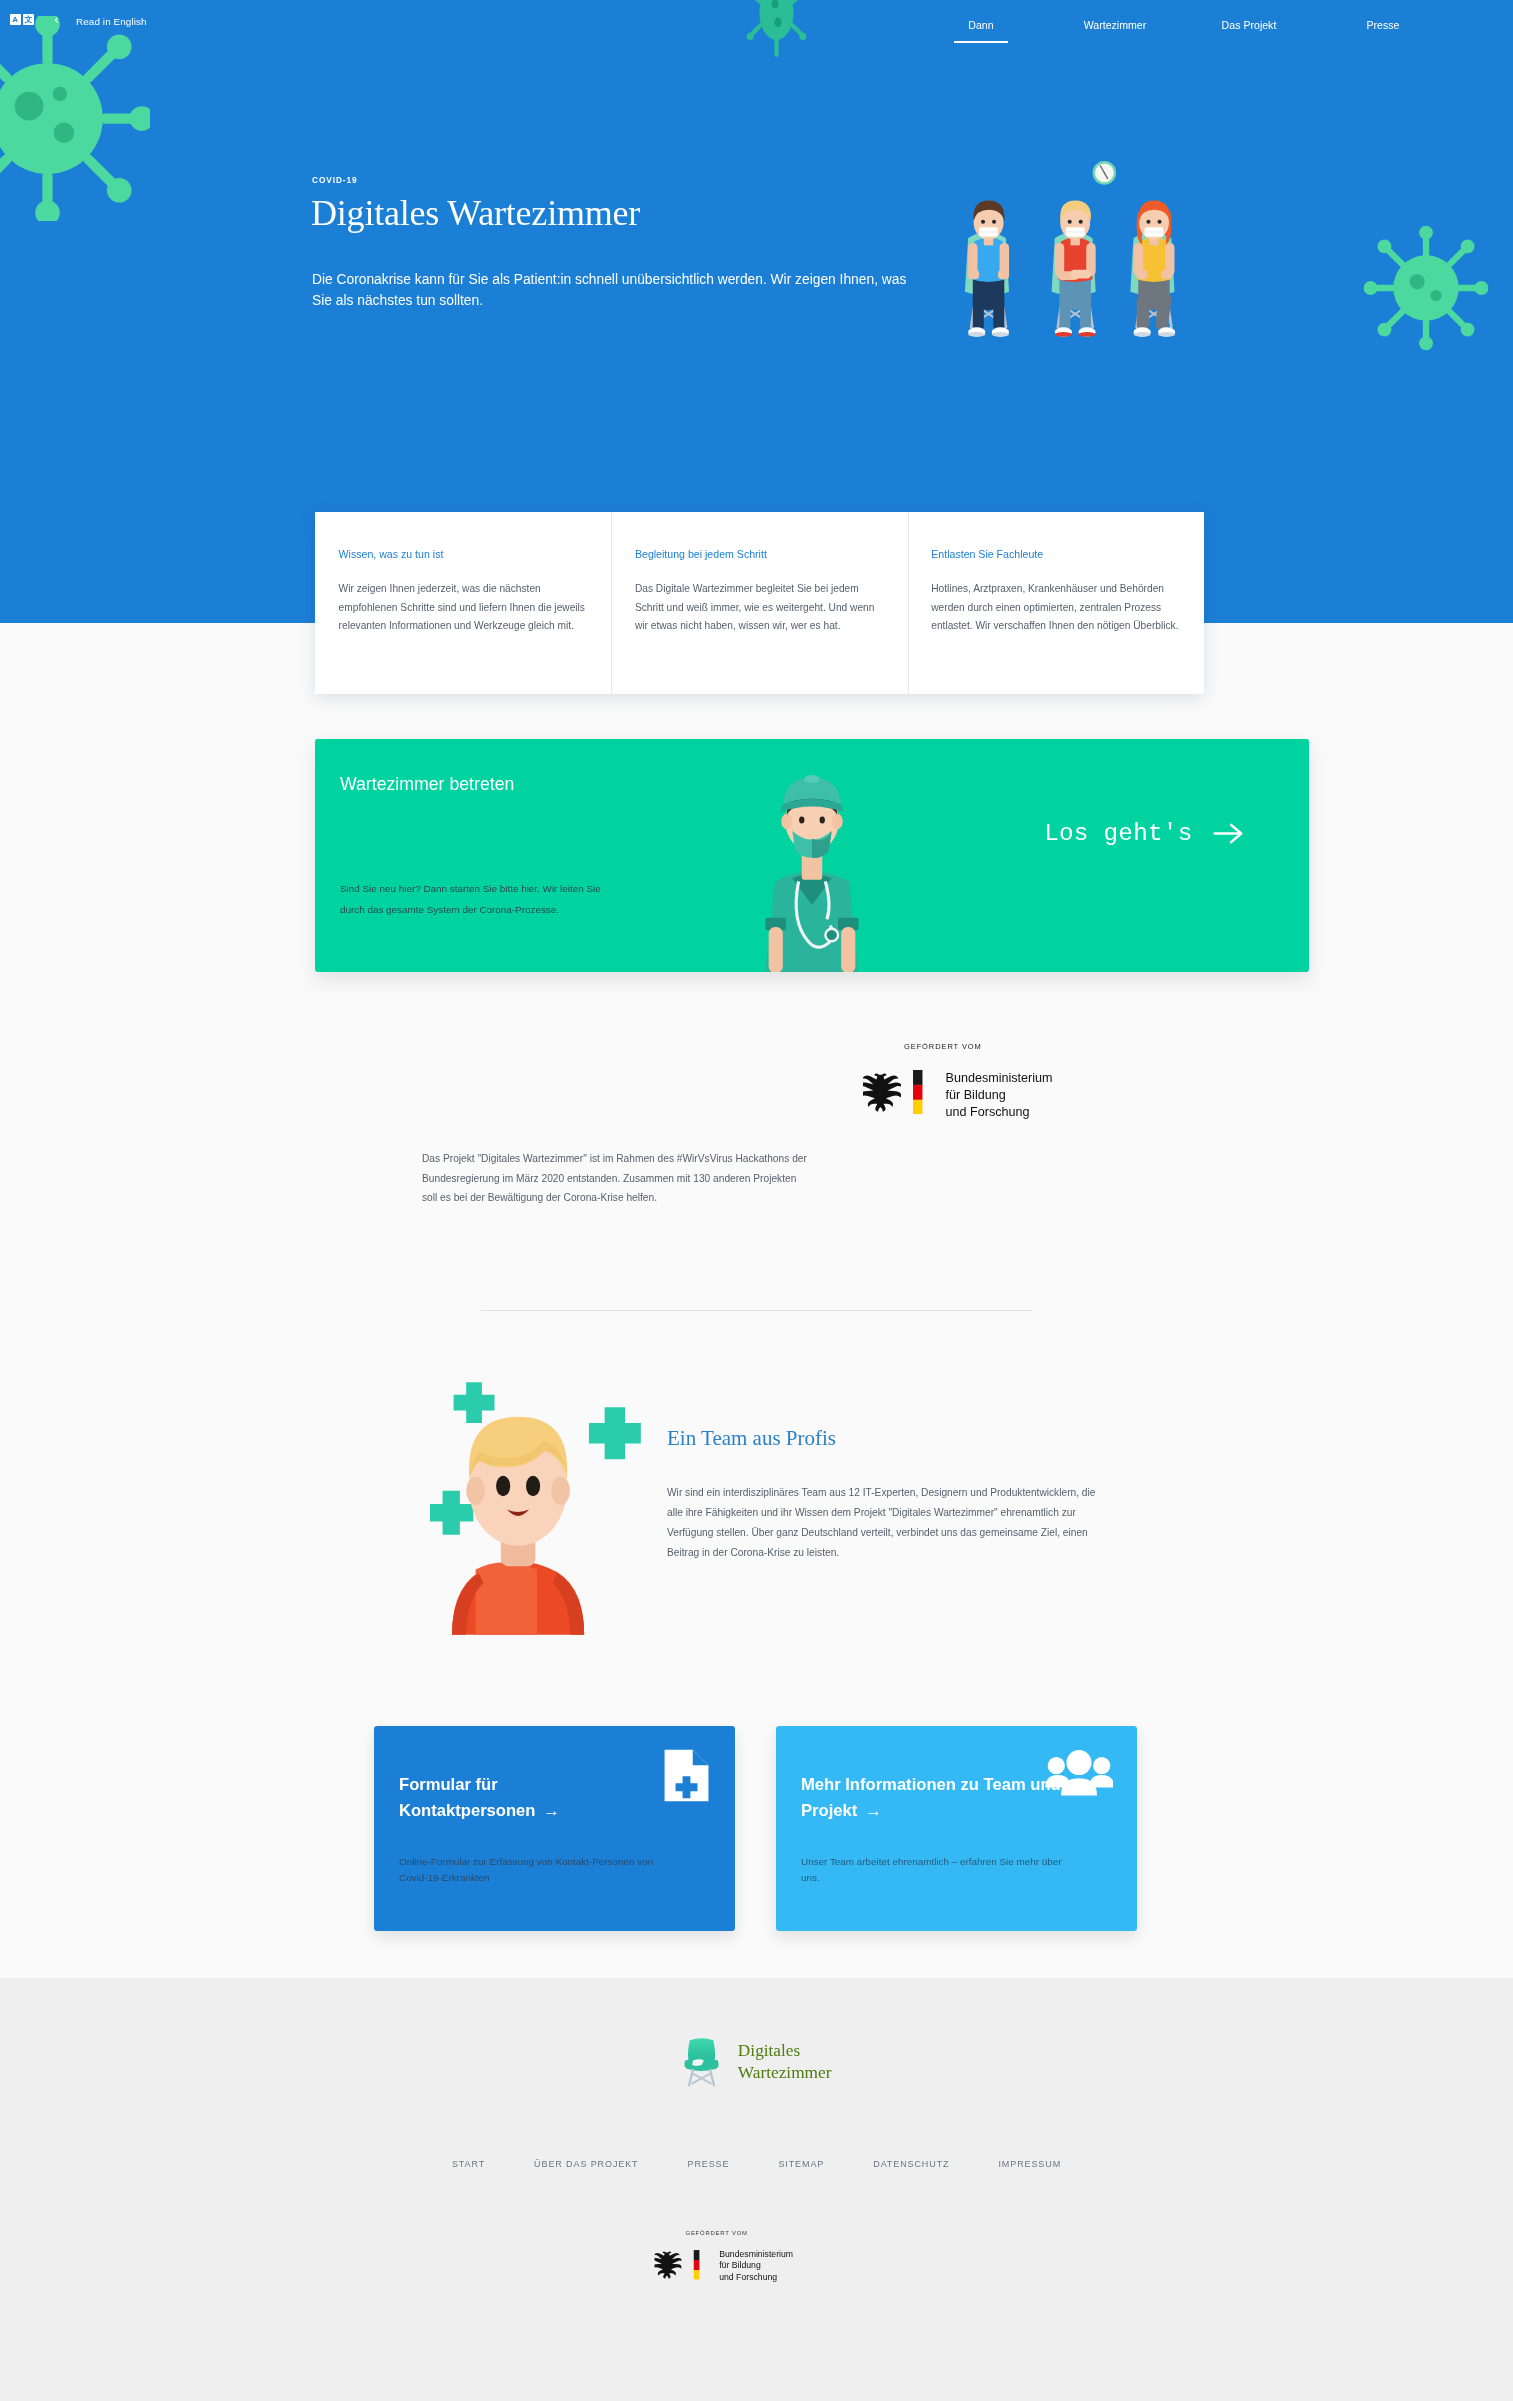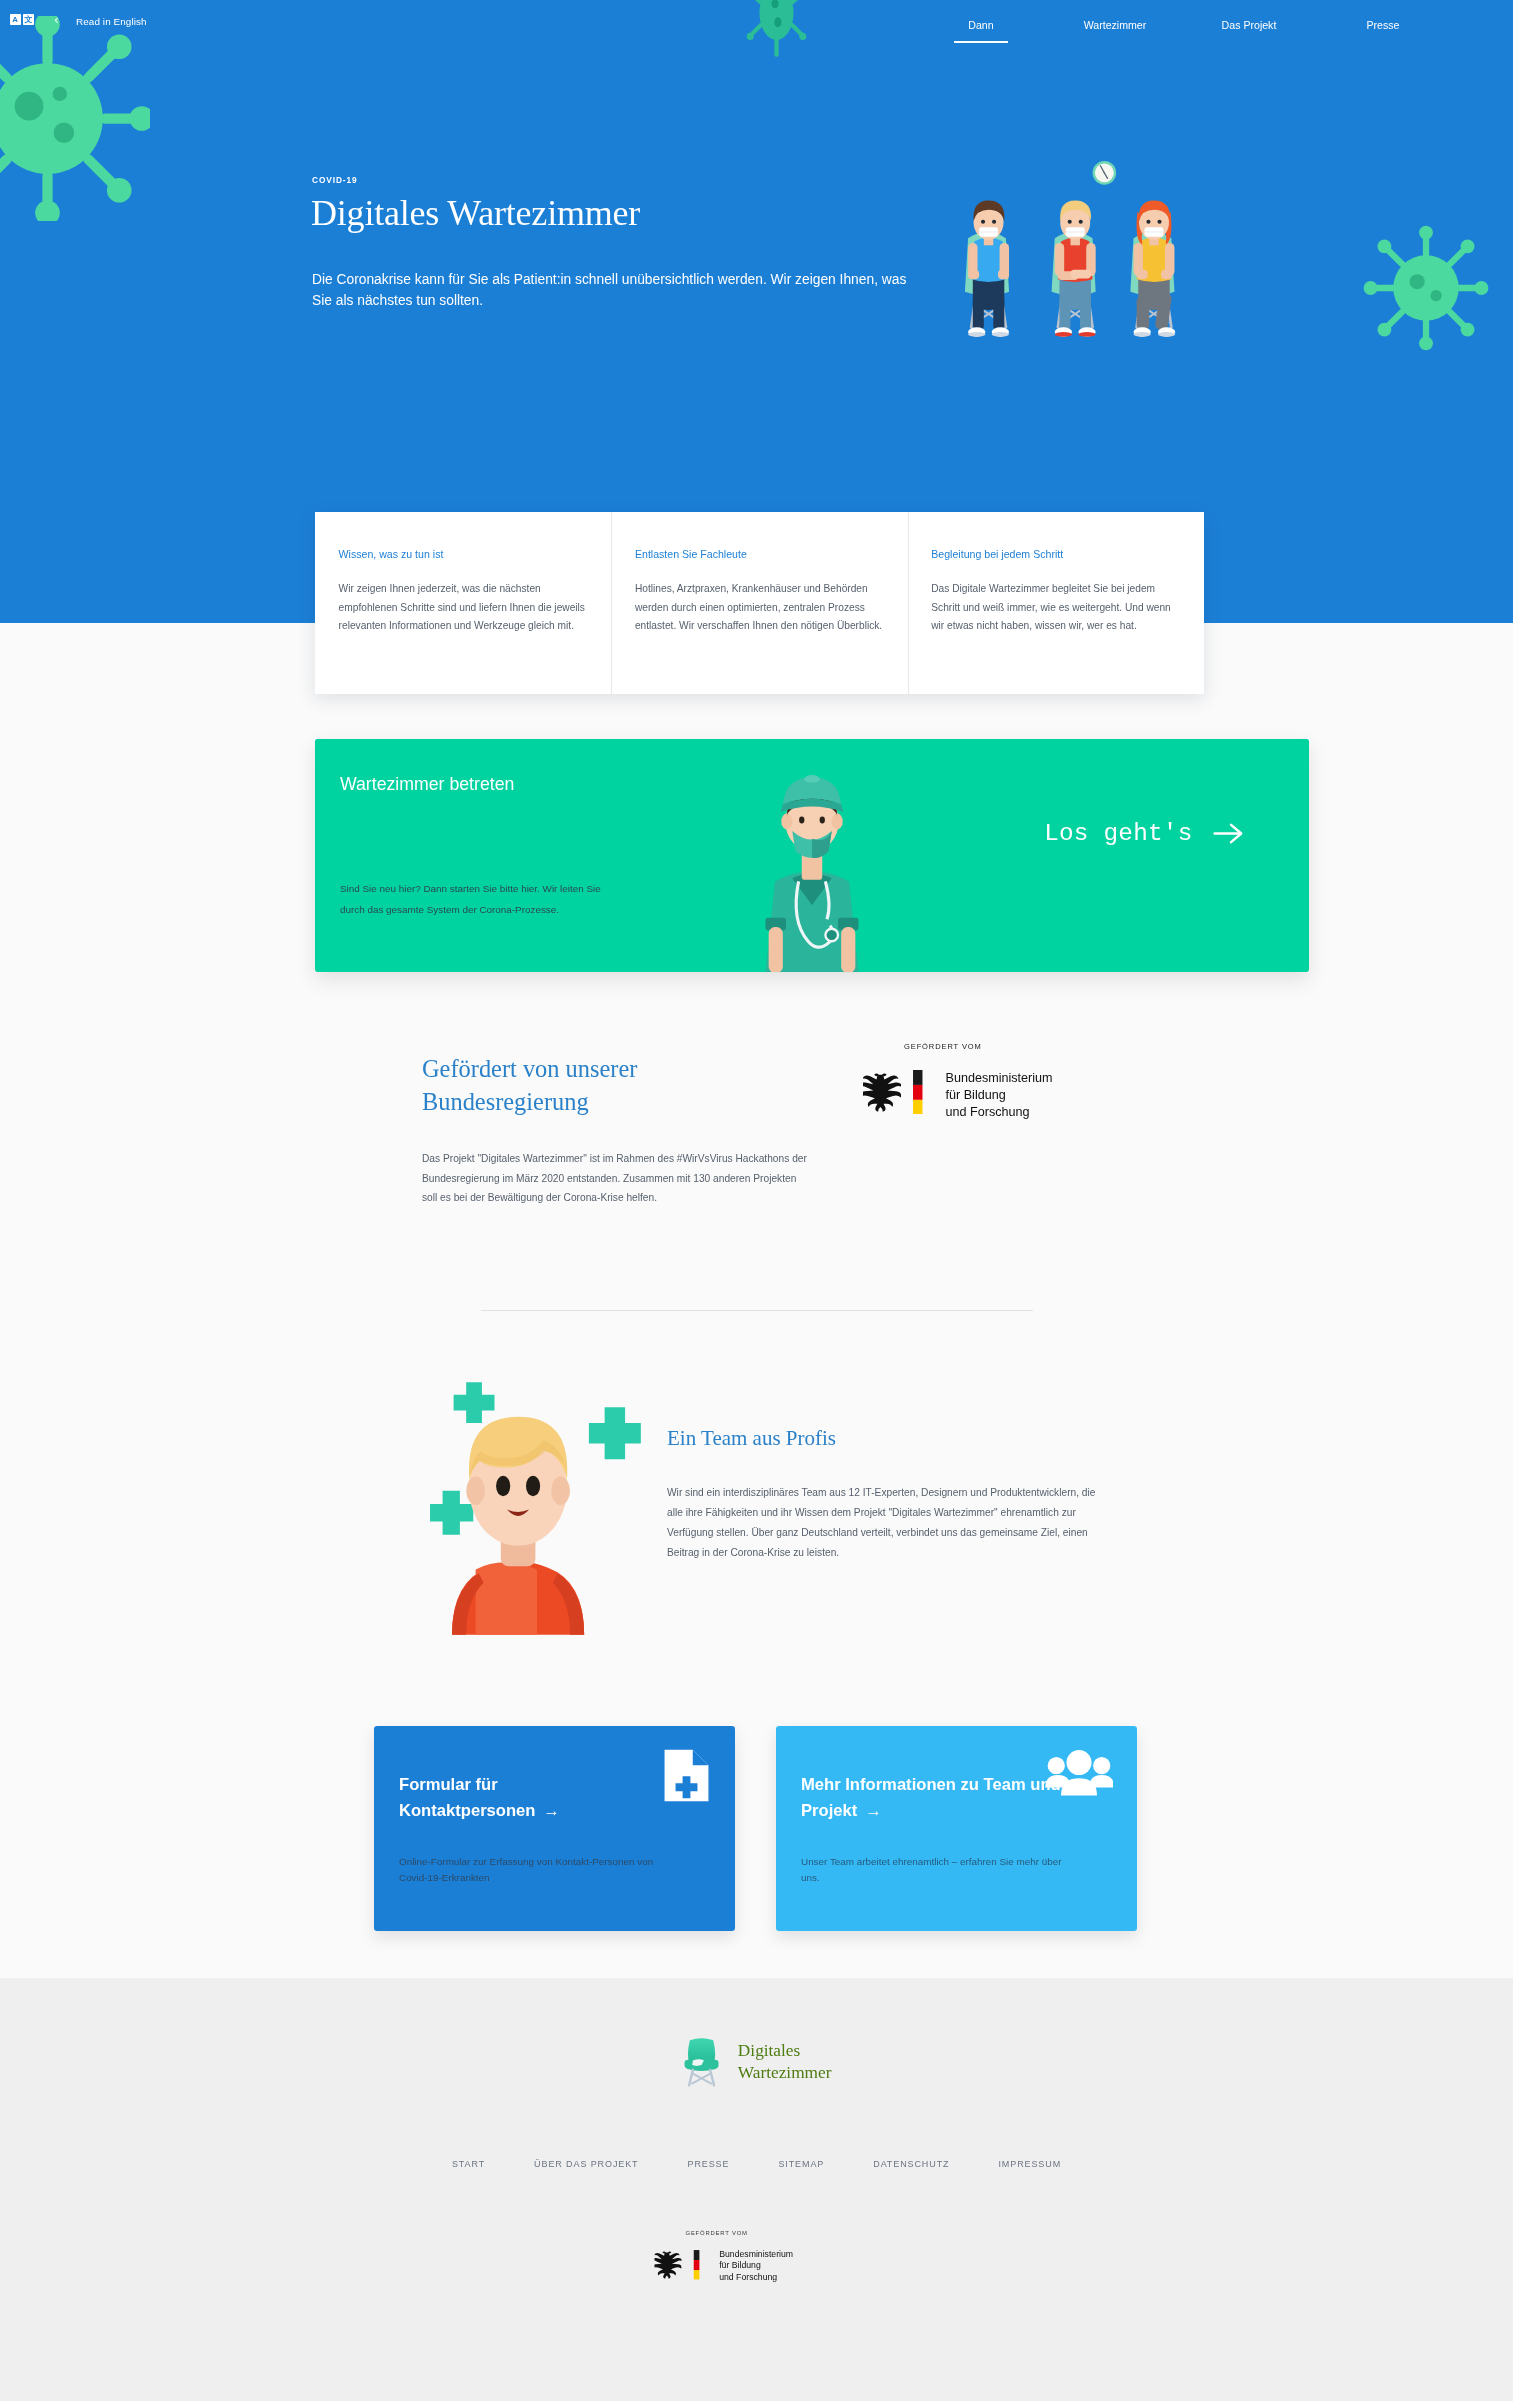--- a/index.html
+++ b/index.html
@@ -386,26 +386,26 @@
   </div>
 
   <div class="arrow-down"></div>
 
   <div class="cards">
     <div class="card">
       <h3>Wissen, was zu tun ist</h3>
       <p>Wir zeigen Ihnen jederzeit, was die nächsten empfohlenen Schritte sind und liefern Ihnen die jeweils relevanten Informationen und Werkzeuge gleich mit.</p>
     </div>
     <div class="card">
+      <h3>Begleitung bei jedem Schritt</h3>
+      <p>Das Digitale Wartezimmer begleitet Sie bei jedem Schritt und weiß immer, wie es weitergeht. Und wenn wir etwas nicht haben, wissen wir, wer es hat.</p>
+    </div>
+    <div class="card">
       <h3>Entlasten Sie Fachleute</h3>
       <p>Hotlines, Arztpraxen, Krankenhäuser und Behörden werden durch einen optimierten, zentralen Prozess entlastet. Wir verschaffen Ihnen den nötigen Überblick.</p>
-    </div>
-    <div class="card">
-      <h3>Begleitung bei jedem Schritt</h3>
-      <p>Das Digitale Wartezimmer begleitet Sie bei jedem Schritt und weiß immer, wie es weitergeht. Und wenn wir etwas nicht haben, wissen wir, wer es hat.</p>
     </div>
   </div>
 
   <div class="cta">
     <div class="cta-title">Wartezimmer betreten</div>
     <div class="cta-desc">Sind Sie neu hier? Dann starten Sie bitte hier. Wir leiten Sie durch das gesamte System der Corona-Prozesse.</div>
 
     <svg class="doctor" viewBox="0 0 170 266">
 
       <path d="M38 150 q47-26 94 0 l12 116 H26 z" fill="#2bbba0"></path>
@@ -443,21 +443,20 @@
     <a class="cta-action" href="#">
       <span class="label">Los geht's</span>
       <svg width="33" height="25" viewBox="0 0 42 32">
         <line x1="2" y1="16" x2="34" y2="16" stroke="#fff" stroke-width="3.2" stroke-linecap="round"></line>
         <polyline points="23,5 36,16 23,27" fill="none" stroke="#fff" stroke-width="3.2" stroke-linecap="round" stroke-linejoin="round"></polyline>
       </svg>
     </a>
   </div>
 
   <div class="funding">
-    <h2 class="fund-title">Gefördert von unserer Bundesregierung</h2>
     <p class="fund-text">Das Projekt "Digitales Wartezimmer" ist im Rahmen des #WirVsVirus Hackathons der Bundesregierung im März 2020 entstanden. Zusammen mit 130 anderen Projekten soll es bei der Bewältigung der Corona-Krise helfen.</p>
 
     <div class="bmbf-wrap">
       <div class="bmbf-caption">GEFÖRDERT VOM</div>
       <div class="bmbf-logo">
         <svg width="38" height="44" viewBox="0 0 48 56">
           <g fill="#111111">
             <path d="M24 6 q3-3 6 0 q-2 2 -4 2 l1 4 l8-4 q7-3 10 3 q-5-1 -8 2 l-6 5 l10-2 q8-1 9 6 q-5-3 -10 0 l-9 4 l11 1 q8 1 6 8 q-4-4 -10-2 l-9 3 l6 3 q5 3 2 8 q-2-4 -7-4 l-4 0 l2 4 q2 5 -3 6 q0-4 -3-6 q-3 2 -3 6 q-5-1 -3-6 l2-4 l-4 0 q-5 0 -7 4 q-3-5 2-8 l6-3 l-9-3 q-6-2 -10 2 q-2-7 6-8 l11-1 l-9-4 q-5-3 -10 0 q1-7 9-6 l10 2 l-6-5 q-3-3 -8-2 q3-6 10-3 l8 4 l1-4 q-2 0 -4-2 q3-3 6 0z"></path>
           </g>
         </svg>

